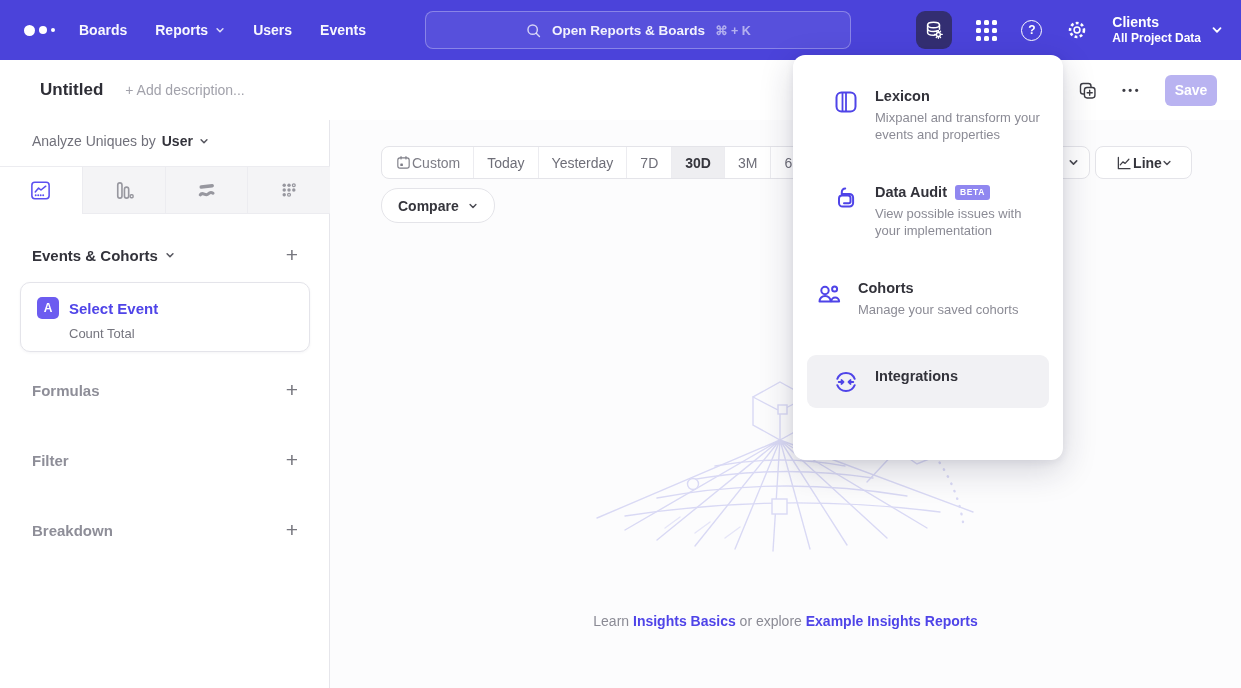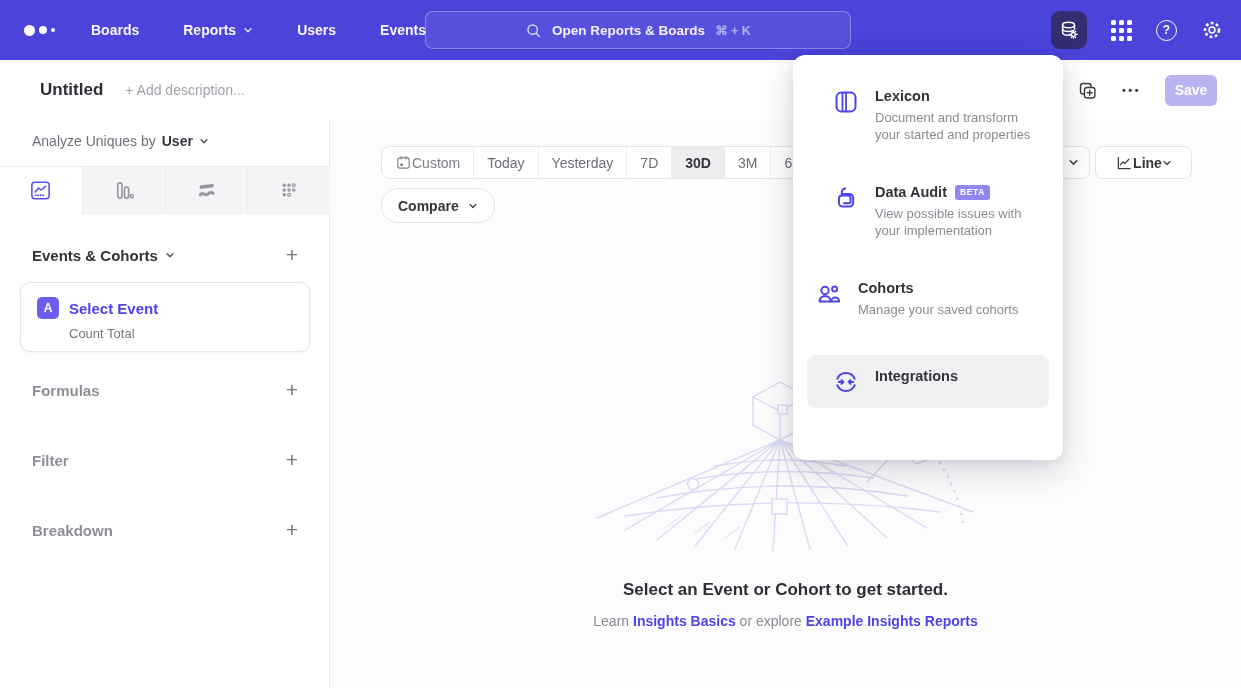--- a/index.html
+++ b/index.html
@@ -5,21 +5,21 @@
   * { margin:0; padding:0; box-sizing:border-box; }
   html,body { width:1241px; height:688px; font-family:"Liberation Sans", sans-serif; background:#fff; overflow:hidden; }
   .page { position:relative; width:1241px; height:688px; overflow:hidden; }
 
   
   .topnav { position:absolute; left:0; top:0; width:1241px; height:60px; background:#4b43da; display:flex; align-items:center; z-index:30; }
   .logo { display:flex; align-items:center; gap:4px; margin-left:24px; cursor:pointer; }
   .logo .d1{width:11px;height:11px;border-radius:50%;background:#fff;}
   .logo .d2{width:8px;height:8px;border-radius:50%;background:#fff;}
   .logo .d3{width:4px;height:4px;border-radius:50%;background:#fff;}
-  .nav-items { display:flex; align-items:center; gap:44px; margin-left:36px; }
+  .nav-items { display:flex; align-items:center; gap:28px; margin-left:24px; }
   .nav-item { color:rgba(255,255,255,.96); font-size:14px; font-weight:600; display:flex; align-items:center; gap:7px; cursor:pointer; }
   .nav-item svg { opacity:.85; }
   .searchbar { position:absolute; left:425px; top:11px; width:426px; height:38px; background:rgba(255,255,255,.07); border:1px solid rgba(255,255,255,.30); border-radius:8px; display:flex; align-items:center; justify-content:center; gap:10px; color:rgba(255,255,255,.92); cursor:pointer; }
   .searchbar .ph { font-size:13.5px; font-weight:600; }
   .searchbar .sc { font-size:12.5px; color:rgba(255,255,255,.55); font-weight:600; }
   .nav-right { position:absolute; right:18px; top:0; height:60px; display:flex; align-items:center; gap:24px; }
   .iconbtn { color:#fff; display:flex; align-items:center; justify-content:center; cursor:pointer; }
   .iconbtn.active-sq { width:36px; height:38px; background:#332e72; border-radius:9px; }
   .grid9 { display:grid; grid-template-columns:repeat(3,5px); grid-auto-rows:5px; gap:3px; }
   .grid9 span { background:#fff; border-radius:1.6px; }
@@ -146,20 +146,29 @@
         <span class="helpcircle">
             <span>?</span>
           </span>
       </div>
       <div class="iconbtn">
         <svg width="22" height="22" viewBox="0 0 24 24">
           <circle cx="12" cy="12" r="7.6" fill="none" stroke="#fff" stroke-width="2.8" stroke-dasharray="3.1 2.6"></circle>
           <circle cx="12" cy="12" r="3.2" fill="#4b43da" stroke="#fff" stroke-width="1.7"></circle>
         </svg>
       </div>
+      <div class="project">
+        <div>
+          <div class="pname">Clients</div>
+          <div class="pscope">All Project Data</div>
+        </div>
+        <svg width="12" height="12" viewBox="0 0 12 12">
+            <path d="M2.5 4.2 L6 7.8 L9.5 4.2" fill="none" stroke="#fff" stroke-width="1.8" stroke-linecap="round" stroke-linejoin="round"></path>
+          </svg>
+      </div>
     </div>
   </div>
 
   <div class="subheader">
     <div class="report-title">Untitled</div>
     <div class="report-desc">+ Add description...</div>
     <div class="subheader-right">
       <div class="tool-ic">
         <svg width="21" height="21" viewBox="0 0 24 24">
           <rect x="4" y="4" width="12" height="12" rx="3" fill="none" stroke="#3c3c44" stroke-width="1.6"></rect>
@@ -316,21 +325,20 @@
         </svg>
     </div>
 
     <div class="compare-btn">
       <span>Compare</span>
       <svg width="10" height="10" viewBox="0 0 12 12">
           <path d="M2.5 4.2 L6 7.8 L9.5 4.2" fill="none" stroke="#4a4a52" stroke-width="1.7" stroke-linecap="round" stroke-linejoin="round"></path>
         </svg>
     </div>
 
-    <div class="empty-title">Select an Event or Cohort to get started.</div>
     <div class="empty-links">
       <span>Learn</span>
       <a>Insights Basics</a>
       <span>or explore</span>
       <a>Example Insights Reports</a>
     </div>
   </div>
 
   <div class="menu-panel">
 
@@ -338,21 +346,21 @@
       <span class="mi-icon">
         <svg width="28" height="28" viewBox="0 0 28 28">
           <rect x="4.5" y="4.5" width="19" height="19" rx="5" fill="none" stroke="currentColor" stroke-width="2"></rect>
           <path d="M10.5 5 V23 M14 5 V23" stroke="currentColor" stroke-width="1.8"></path>
         </svg>
       </span>
       <div>
         <div class="mi-title-row">
             <span class="mi-title">Lexicon</span>
           </div>
-        <div class="mi-desc">Document and transform your started and properties</div>
+        <div class="mi-desc">Mixpanel and transform your events and properties</div>
       </div>
     </div>
 
     <div class="menu-item mb40">
       <span class="mi-icon">
         <svg width="28" height="28" viewBox="0 0 28 28">
           <path d="M13.2 4.5 a3.4 3.4 0 0 0 -3.4 3.4 V10" fill="none" stroke="currentColor" stroke-width="2" stroke-linecap="round"></path>
           <path d="M9.8 10 H17.5 a3.6 3.6 0 0 1 3.6 3.6 V19 a3.6 3.6 0 0 1 -3.6 3.6 H10.6 A3.6 3.6 0 0 1 7 19 v-4.5 a3 3 0 0 1 3 -3 h6.2 a2.3 2.3 0 0 1 2.3 2.3 v3.7 a1.7 1.7 0 0 1 -1.7 1.7 H12" fill="none" stroke="currentColor" stroke-width="2" stroke-linecap="round" stroke-linejoin="round"></path>
         </svg>
       </span>

